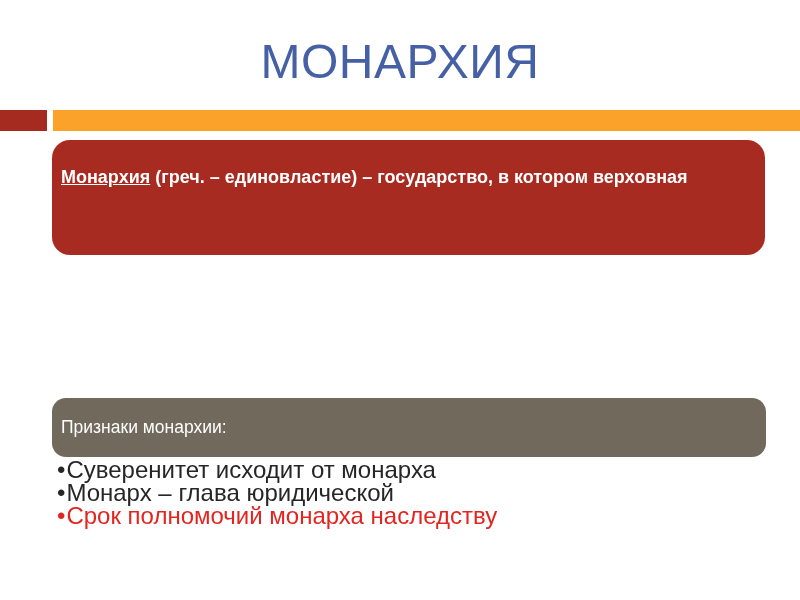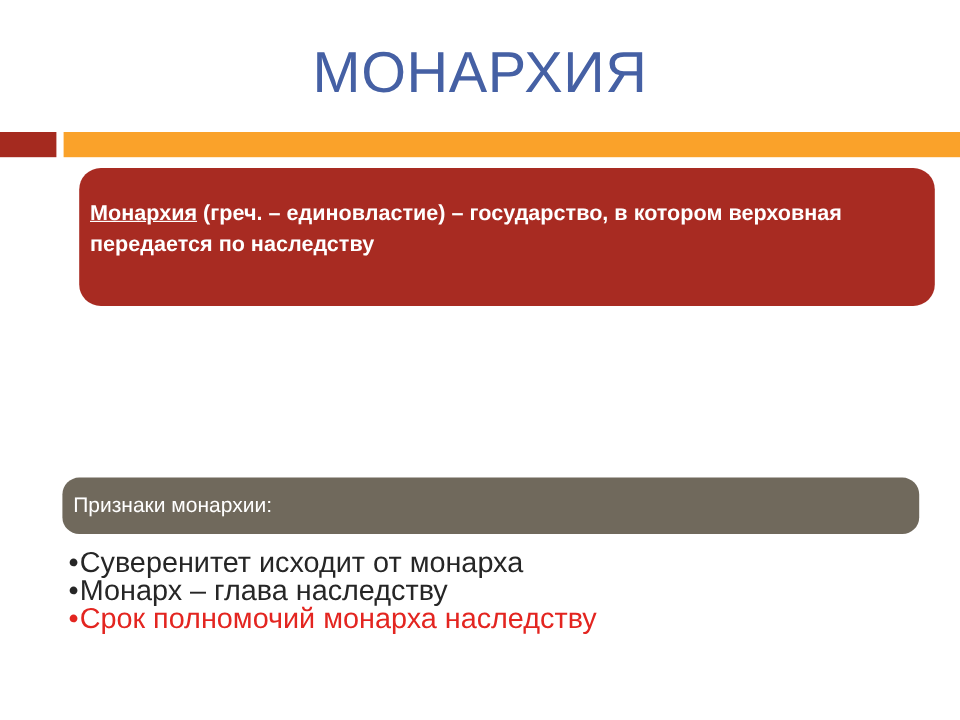--- a/index.html
+++ b/index.html
@@ -43,31 +43,30 @@
     left: 52px; top: 140px;
     width: 713px; height: 115px;
     box-sizing: border-box;
     background: var(--definition-red, #A82B22);
     border-radius: 18px;
     color: var(--text-white, #FFFFFF);
     font-size: 18px;
     font-weight: bold;
     line-height: 26px;
     padding: 24px 36px 0 9px;
-    margin-left: 14px;
   }
   .definition-box .term {
     text-decoration: underline;
   }
 
   
   .features-header {
     position: absolute;
     left: 52px; top: 398px;
-    width: 714px; height: 47px;
+    width: 714px; height: 59px;
     box-sizing: border-box;
     background: var(--header-gray, #70695C);
     border-radius: 14px;
     color: var(--text-white, #FFFFFF);
     font-size: 17.5px;
     display: flex;
     align-items: center;
     padding-left: 9px;
   }
 
@@ -89,26 +88,25 @@
 
 <div class="slide">
 
   <h1 class="slide-title">МОНАРХИЯ</h1>
 
   <div class="accent-red"></div>
   <div class="accent-orange"></div>
 
   <div class="definition-box">
     <div><span class="term">Монархия</span><span> (греч. – единовластие) – государство, в котором верховная</span></div>
-    <div>передается по наследству</div>
   </div>
 
   <div class="features-header">
     <span>Признаки монархии:</span>
   </div>
 
   <div class="features-list">
     <div class="feature-item"><span class="bullet">•</span><span>Суверенитет исходит от монарха</span></div>
-    <div class="feature-item"><span class="bullet">•</span><span>Монарх – глава наследству</span></div>
+    <div class="feature-item"><span class="bullet">•</span><span>Монарх – глава юридической</span></div>
     <div class="feature-item em"><span class="bullet">•</span><span>Срок полномочий монарха наследству</span></div>
   </div>
 
 </div>
 
 </body></html>

